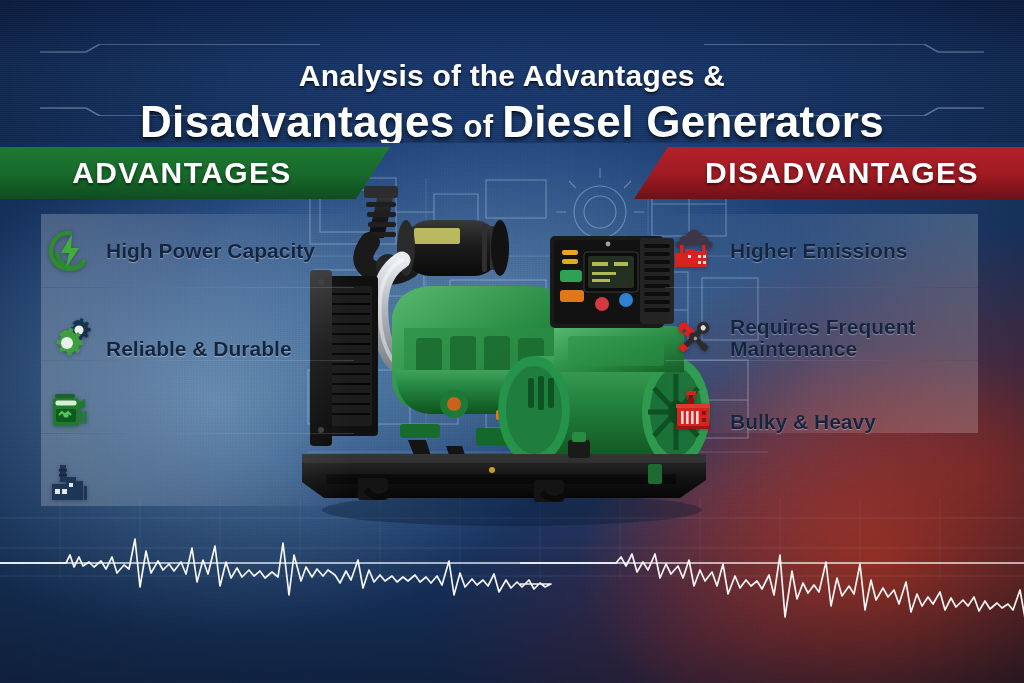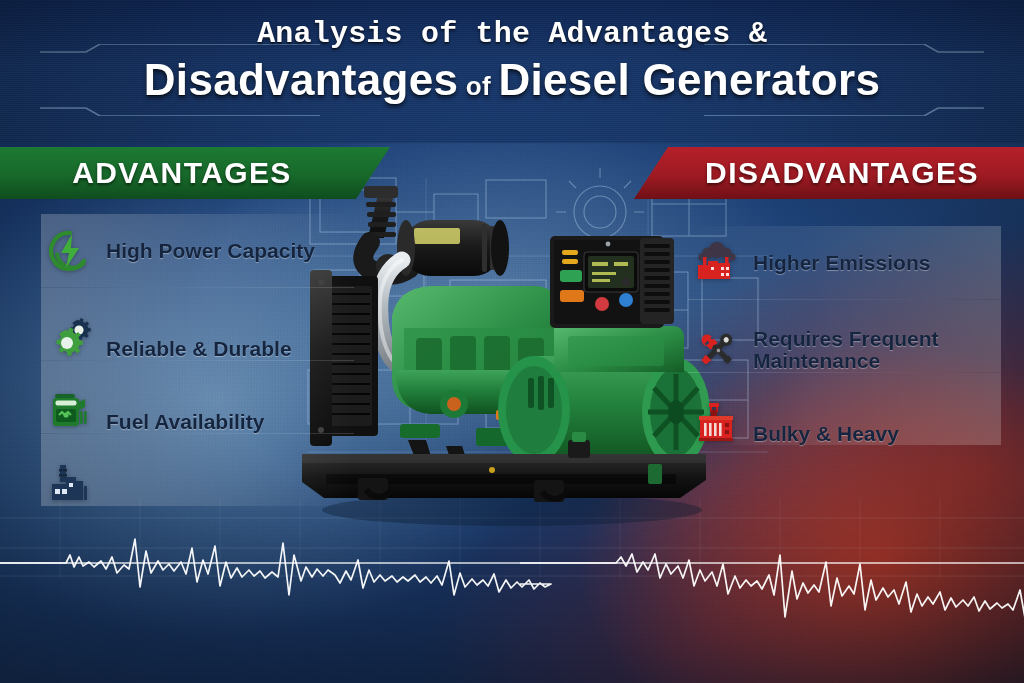--- a/index.html
+++ b/index.html
@@ -41,32 +41,32 @@
     content:""; position:absolute; inset:0;
     background:repeating-linear-gradient(0deg, rgba(255,255,255,.018) 0 1px, rgba(0,0,0,.018) 1px 2px);
   }
   .hdr-deco { position:absolute; pointer-events:none; }
 
   .title-wrap {
     position:absolute; left:0; top:16px; width:1024px; text-align:center; z-index:4;
   }
   .title-1 {
     font-size:30px; font-weight:bold; color:#ffffff; letter-spacing:.2px;
-    font-family:Liberation Mono, monospace;
+    font-family:Liberation Sans, sans-serif;
     text-shadow:0 2px 3px rgba(0,0,0,.55), 0 1px 0 rgba(0,0,0,.4);
-    line-height:36px; white-space:nowrap;
+    line-height:36px; white-space:nowrap;margin-top:42px;
   }
   .title-1 .lt { font-weight:bold; }
   .title-2 {
     font-size:44px; font-weight:bold; color:#ffffff;
     font-family:"Liberation Sans Narrow","Liberation Sans",sans-serif;
     text-shadow:0 3px 4px rgba(0,0,0,.6), 0 1px 0 rgba(0,0,0,.45);
     line-height:52px; margin-top:2px; white-space:nowrap; letter-spacing:.3px;
   }
-  .title-2 .small { font-size:26px; }
+  .title-2 .small { font-size:31px; }
 
   
   .banner {
     position:absolute; top:147px; height:52px; z-index:6;
     display:flex; align-items:center; color:#fff;
     font-family:"Liberation Sans Narrow","Liberation Sans",sans-serif;
     font-weight:bold; font-size:30px; letter-spacing:1.4px;
     text-shadow:0 2px 3px rgba(0,0,0,.5);
   }
   .banner-adv {
@@ -84,21 +84,21 @@
 
   
   .blueprint { position:absolute; left:300px; top:160px; width:470px; height:330px; opacity:.40; }
 
   
   .generator { position:absolute; left:296px; top:178px; width:432px; height:360px; z-index:3; }
 
   
   .col { position:absolute; top:214px; width:330px; z-index:5;padding-left:17px; }
   .col-left  { left:24px; }
-  .col-right { left:671px;margin-top:12px; }
+  .col-right { left:648px; }
 
   .item {
     position:relative; display:flex; align-items:center;
     height:73px; padding:0 6px;
   }
   .item + .item { border-top:1px solid rgba(255,255,255,0.16);align-items:flex-end; }
   .item .ico {
     width:46px; height:46px; flex:0 0 46px; display:flex;
     align-items:center; justify-content:center; margin-right:13px;
   }
@@ -388,21 +388,20 @@
           <rect x="6.5" y="11.5" width="21" height="5" rx="2" fill="#d7efd7"></rect>
           <rect x="7" y="20" width="20" height="13" rx="2" fill="#0f5a1f"></rect>
           <path d="M10 26 l3-3 3 3 3-3 3 3" stroke="#57c15a" stroke-width="2" fill="none"></path>
           <circle cx="17" cy="26" r="2.6" fill="#57c15a"></circle>
           <path d="M30 13 l6-3 v8 l-6 3z" fill="#1f7a2e"></path>
           <rect x="31" y="22" width="2.6" height="13" rx="1" fill="#1f7a2e"></rect>
           <rect x="35" y="22" width="2.6" height="13" rx="1" fill="#1f7a2e"></rect>
           <rect x="6" y="5" width="20" height="4" rx="2" fill="#17632a"></rect>
         </svg>
       </div>
-      <div class="lbl">Fuel Availability</div>
     </div>
 
     <div class="item">
       <div class="row-glow"></div>
       <div class="ico">
         <svg width="42" height="42" viewBox="0 0 42 42" fill="none">
           <g fill="#1d3557">
             <rect x="11" y="3" width="6" height="17"></rect>
             <rect x="10" y="7" width="8" height="2.4" fill="#16293f"></rect>
             <rect x="10" y="12" width="8" height="2.4" fill="#16293f"></rect>

